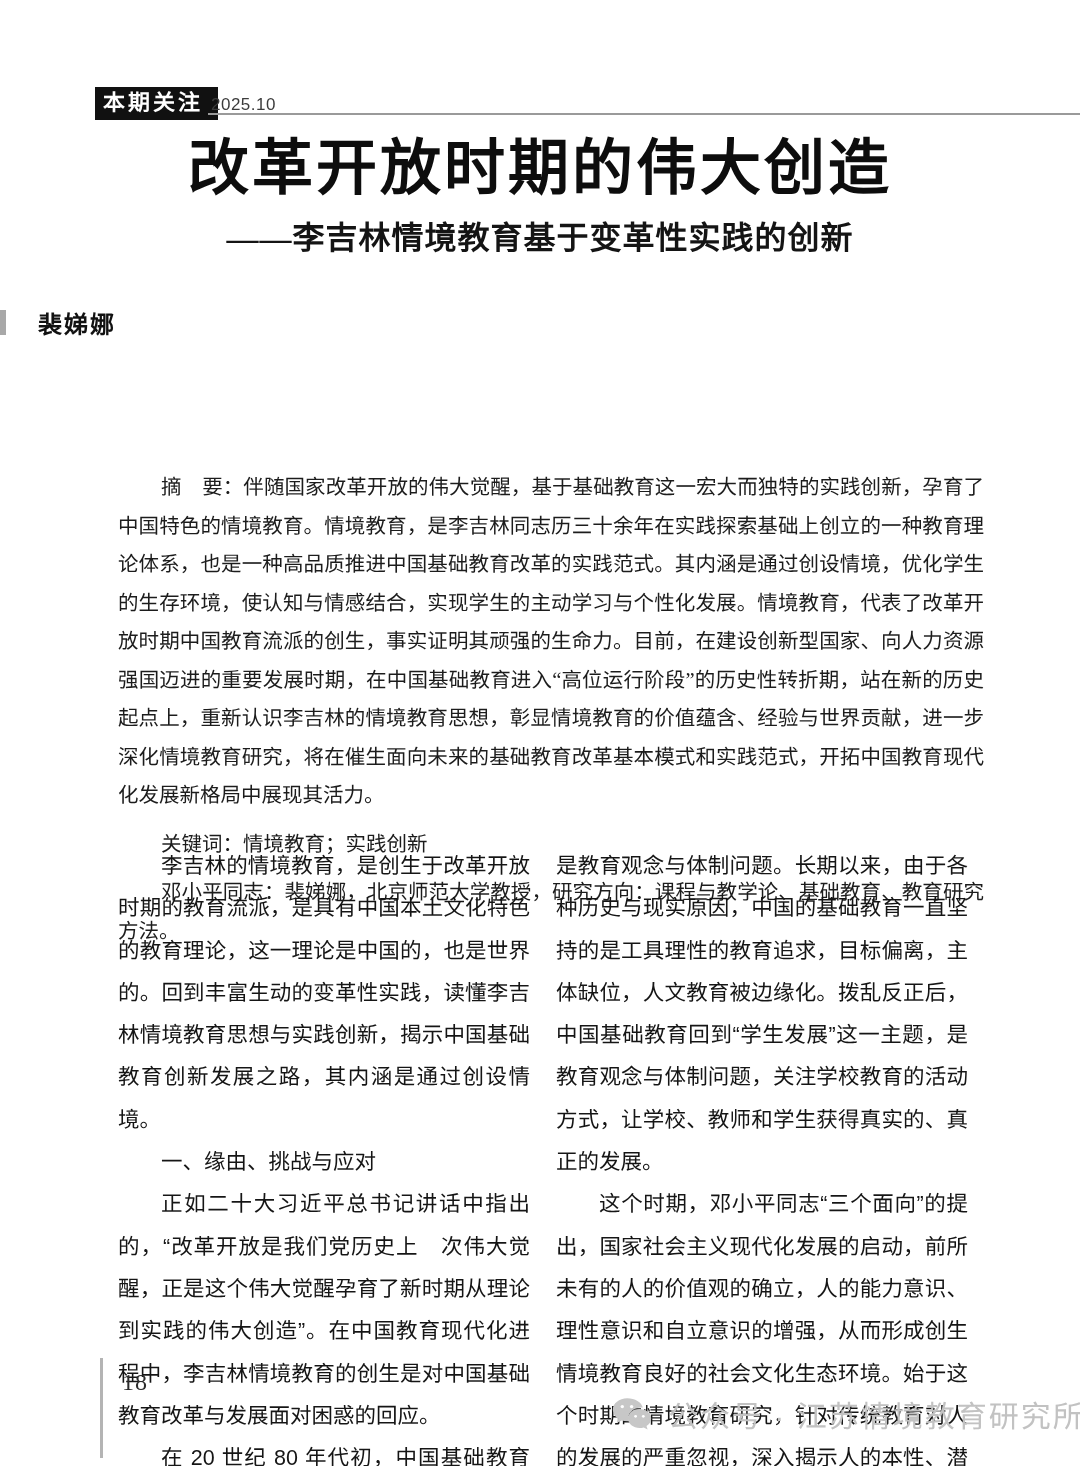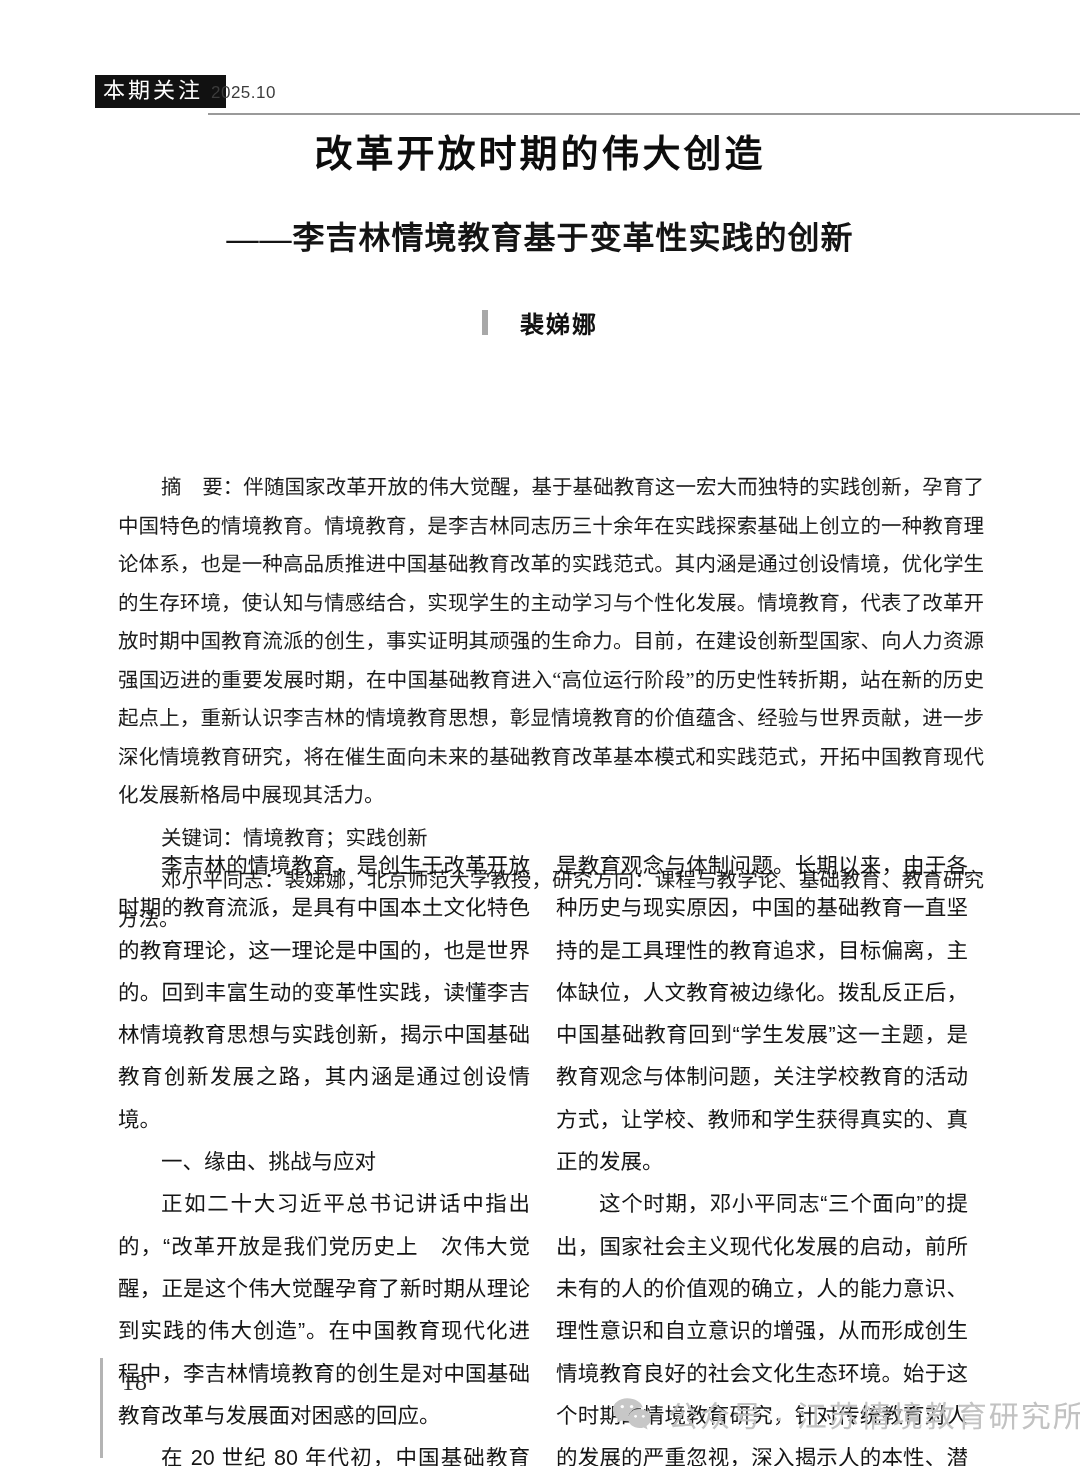--- a/index.html
+++ b/index.html
@@ -21,35 +21,35 @@
   .masthead {
     position: absolute;
     left: 95px;
     top: 75px;
     width: 890px;
     height: 46px;
   }
   .masthead-badge {
     position: absolute;
     left: 0;
-    top: 0;
+    top: 12px;
     background: #111111;
     color: #ffffff;
     font-family: "Liberation Serif", "DejaVu Serif", serif;
-    font-weight: normal;
+    font-weight: bold;
     font-size: 22px;
     letter-spacing: 3px;
-    padding: 5px 23px 6px 8px;
+    padding: 5px 15px 6px 8px;
     line-height: 1;
     white-space: nowrap;
   }
   .masthead-issue {
     position: absolute;
     left: 116px;
-    top: 8px;
+    top: 20px;
     font-family: "Liberation Sans", "DejaVu Sans", sans-serif;
     font-size: 17px;
     color: #3c3c3c;
     letter-spacing: 0.5px;
   }
   .masthead-rule {
     position: absolute;
     left: 113px;
     top: 38px;
     width: 872px;
@@ -59,21 +59,21 @@
 
   
   .title-main {
     position: absolute;
     left: 0;
     top: 133px;
     width: 1080px;
     text-align: center;
     font-family: "Liberation Sans", "DejaVu Sans", sans-serif;
     font-weight: bold;
-    font-size: 38px;
+    font-size: 61px;
     letter-spacing: 3px;
     color: #0d0d0d;
     line-height: 1.15;
   }
   .title-sub {
     position: absolute;
     left: 0;
     top: 212px;
     width: 1080px;
     text-align: center;
@@ -84,21 +84,20 @@
     color: #141414;
   }
 
   
   .byline {
     position: absolute;
     left: 0;
     top: 305px;
     width: 1080px;
     display: flex;
-    justify-content: center;
     align-items: center;
   }
   .byline-bar {
     display: inline-block;
     width: 6px;
     height: 25px;
     background: #a8a8a8;
     margin-right: 32px;
   }
   .byline-name {
@@ -119,21 +118,21 @@
     font-size: 20.5px;
     line-height: 38.5px;
     color: #1c1c1c;
     text-align: justify;
     text-justify: inter-ideograph;
   }
   .abstract-body { text-indent: 2.1em; }
   .abstract-kw,
   .abstract-bio {
     text-indent: 2.1em;
-    margin-top: 4px;
+    margin-top: 10px;
   }
 
   
   .col {
     position: absolute;
     top: 845px;
     width: 412px;
     font-family: "Liberation Sans", "DejaVu Sans", sans-serif;
     font-size: 21.5px;
     line-height: 42.3px;

